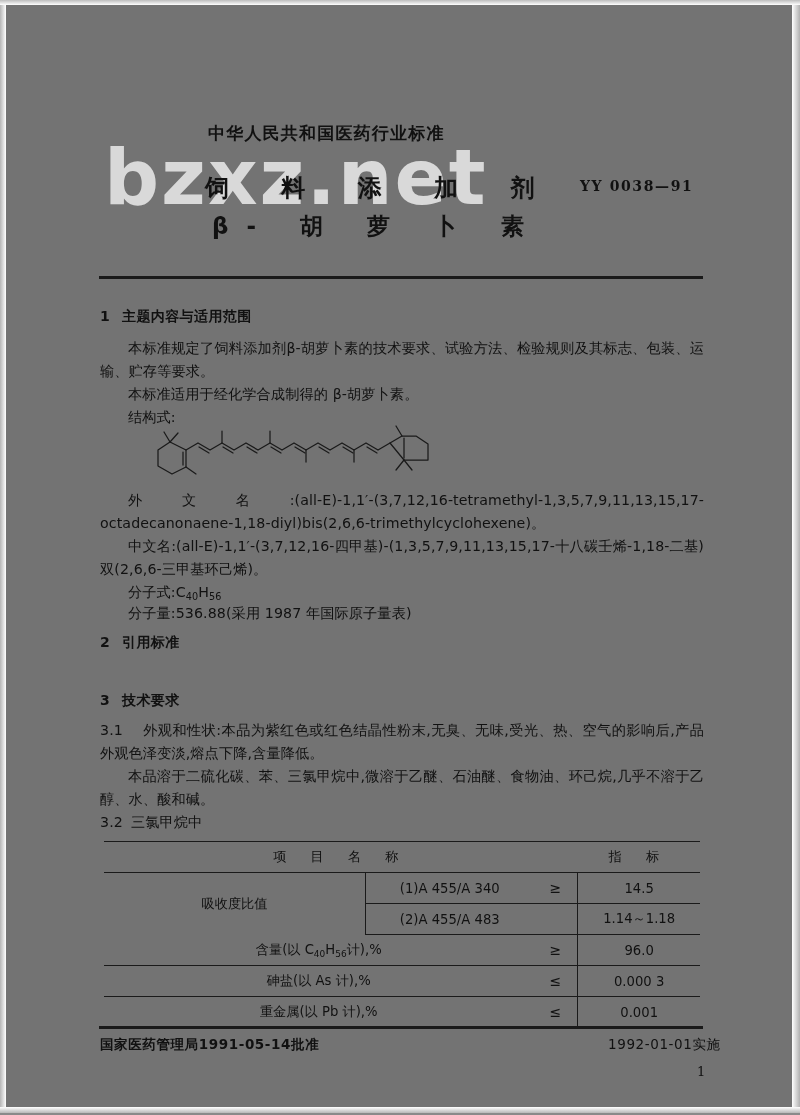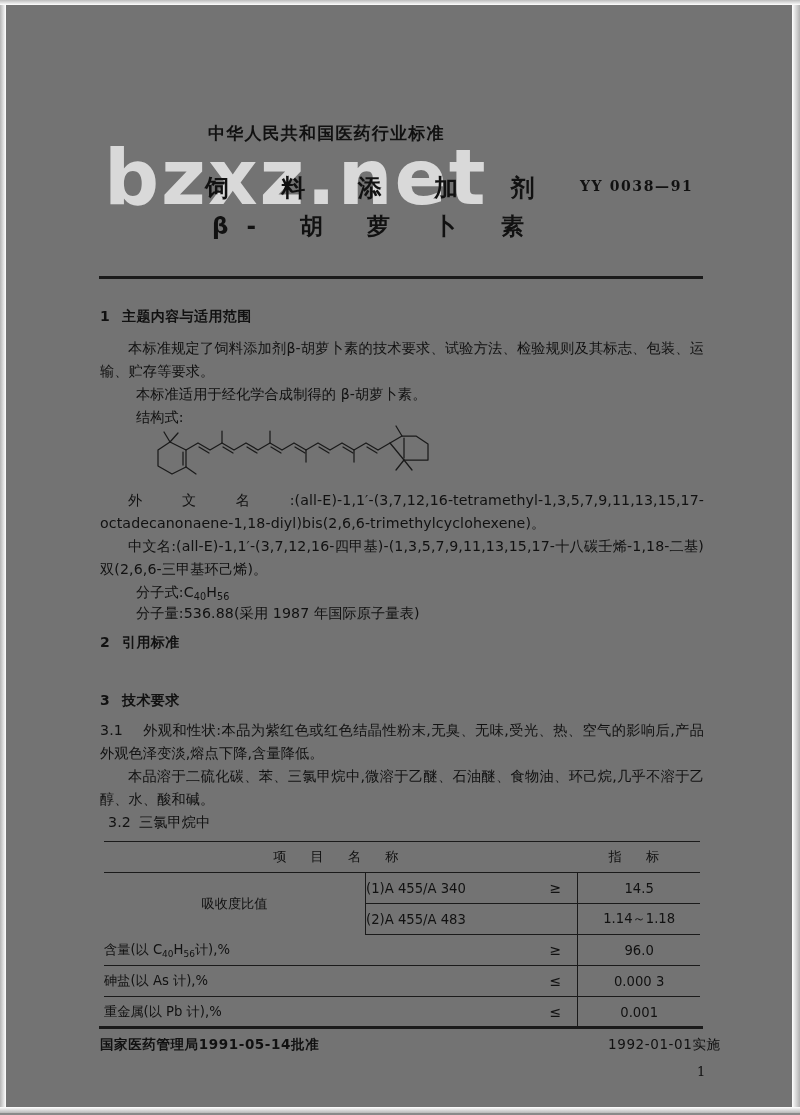--- a/index.html
+++ b/index.html
@@ -96,21 +96,21 @@
     letter-spacing: 0.4px;
   }
   .sec-num { display: inline-block; width: 22px; }
   .para {
     position: absolute;
     font-size: 14.2px;
     line-height: 23px;
     letter-spacing: 0.1px;
     text-align: justify;
   }
-  .para-nowrap { white-space: nowrap; margin-left: 8px; }
+  .para-nowrap { white-space: nowrap; }
   .indent { text-indent: 28px; }
   sub { font-size: 0.68em; vertical-align: -0.28em; }
 
   .struct {
     position: absolute;
     left: 148px;
     top: 424px;
     width: 300px;
     height: 60px;
   }
@@ -126,21 +126,21 @@
   }
   .tbl td, .tbl th {
     border: 0;
     padding: 0;
     font-weight: normal;
   }
   .tbl .bt { border-top: 1.6px solid #1a1a1a; }
   .tbl .bb { border-bottom: 1.6px solid #1a1a1a; }
   .tbl .bbt { border-bottom: 1.1px solid #1a1a1a; }
   .tbl .br { border-right: 1.1px solid #1a1a1a; }
-  .cell { height: 30px; vertical-align: middle; }
+  .cell { height: 30px; vertical-align: middle; text-align: center; }
   .c-name  { width: 262px; padding-left: 10px; }
   .c-sub   { width: 168px; padding-left: 8px; }
   .c-op    { width: 44px; text-align: center; font-size: 14px; }
   .c-val   { width: 122px; text-align: center; }
   .th-name { text-align: center; letter-spacing: 10px; padding-left: 10px; }
   .th-val  { text-align: center; letter-spacing: 10px; padding-left: 10px; }
   .ctr { text-align: center; }
 
   
   .rule-bot {

